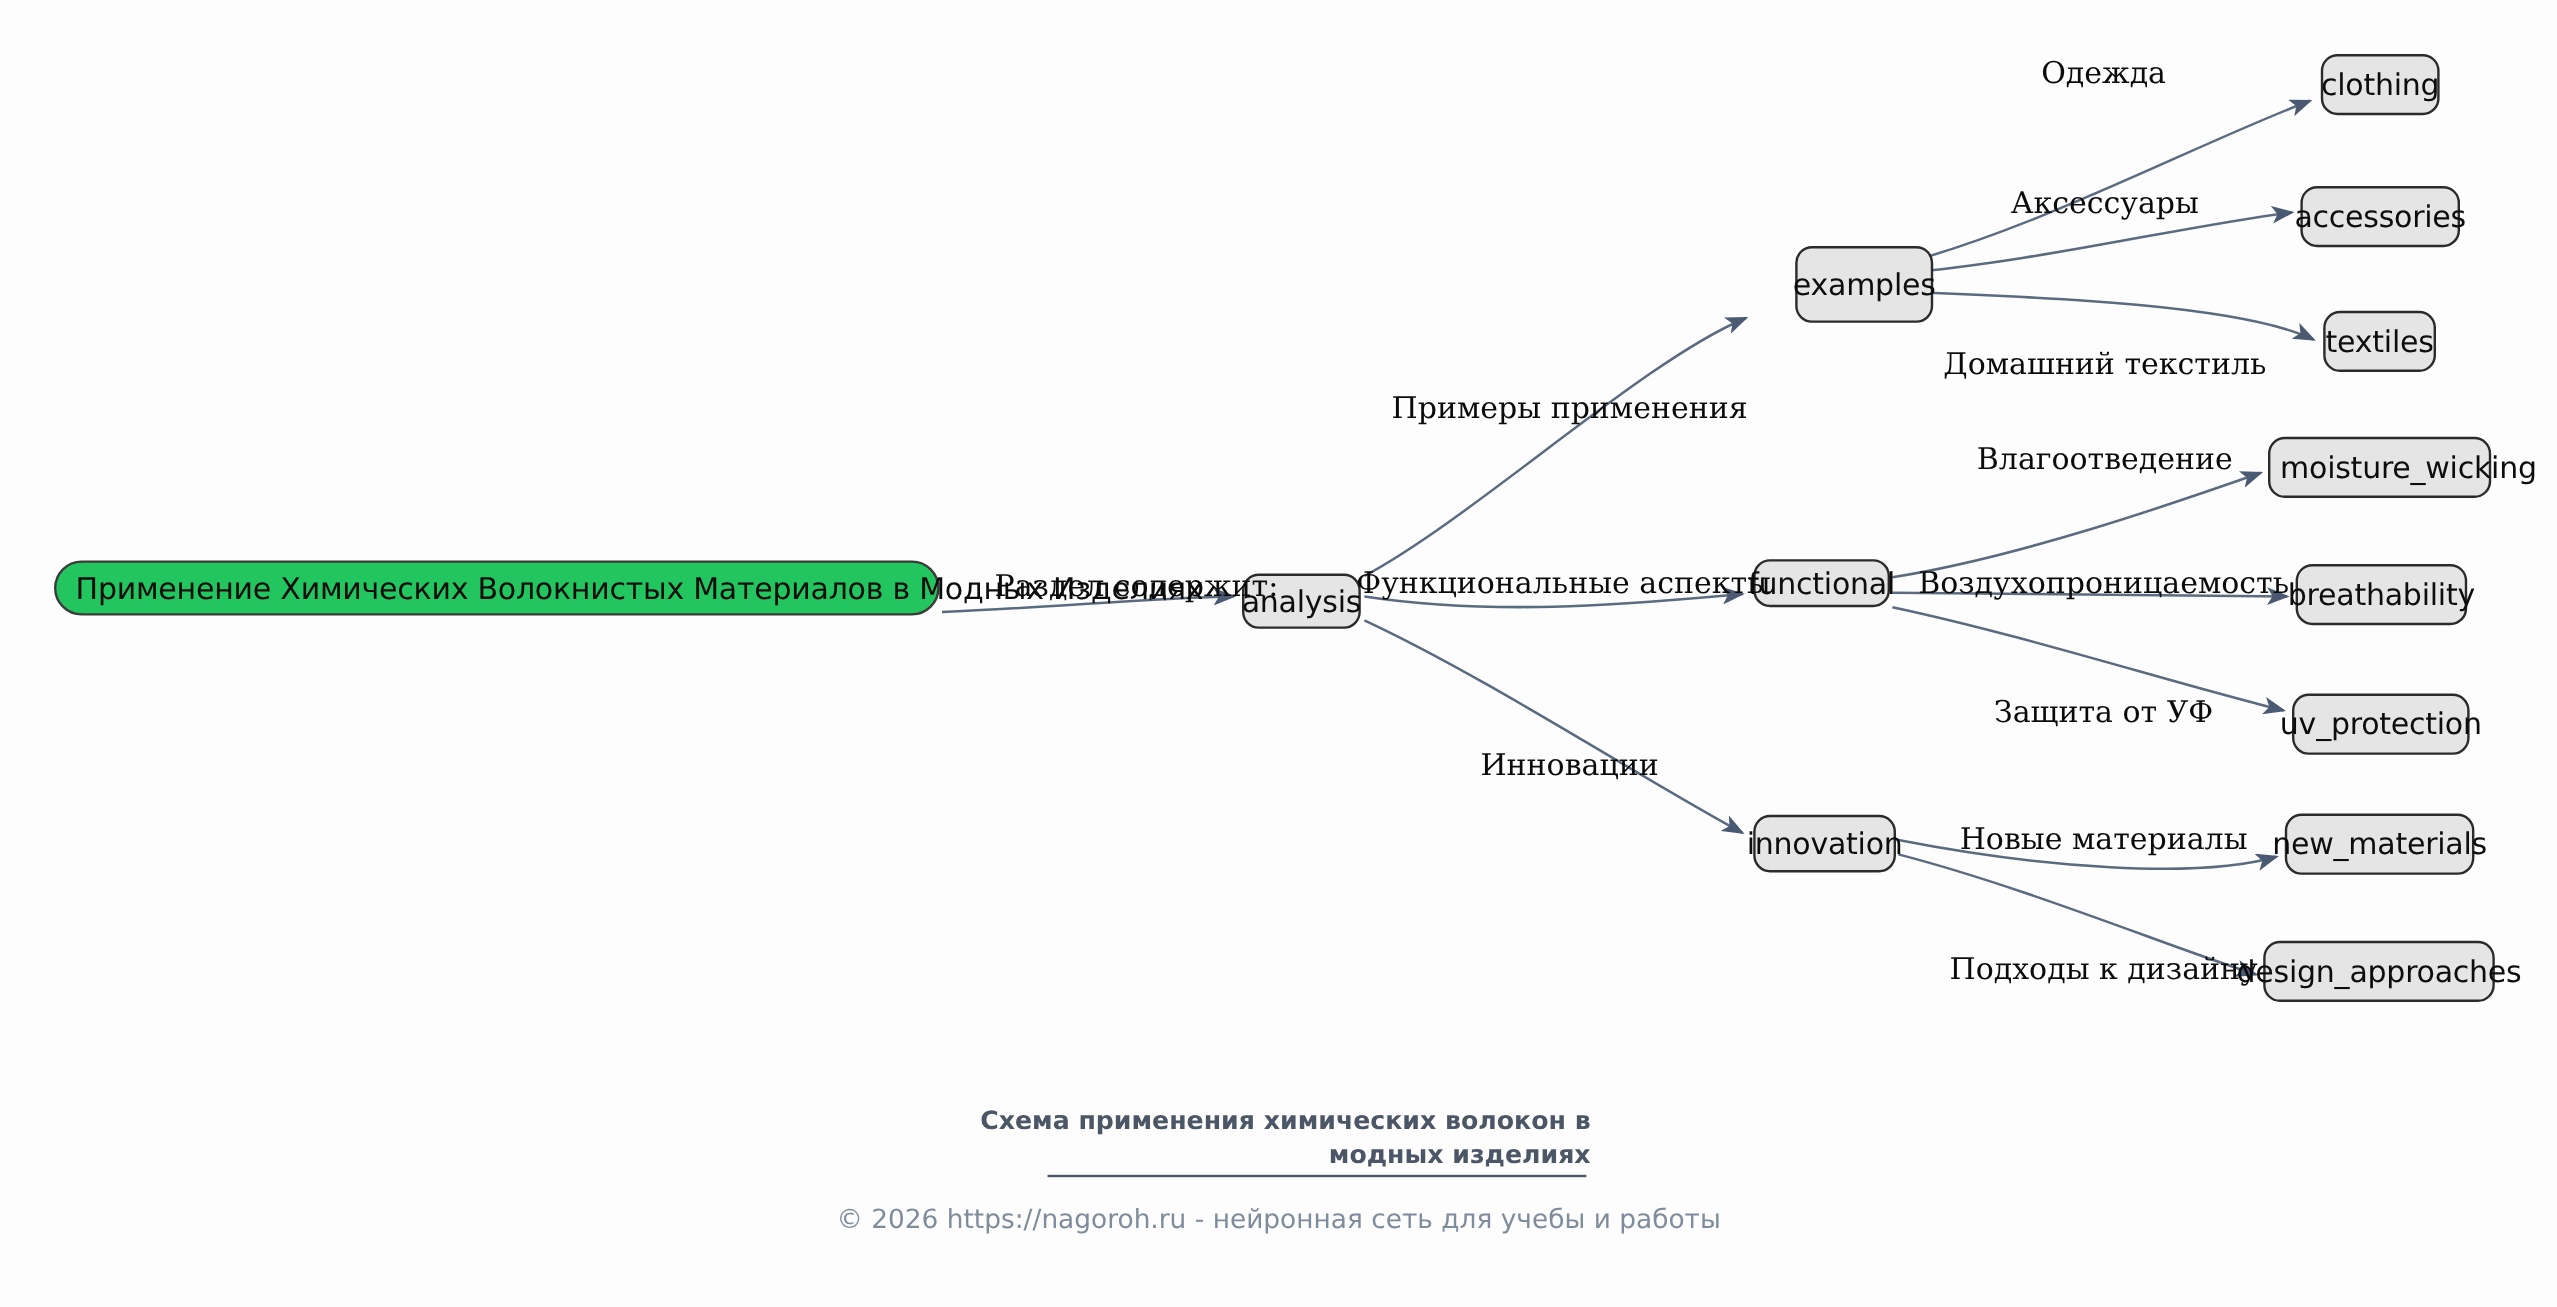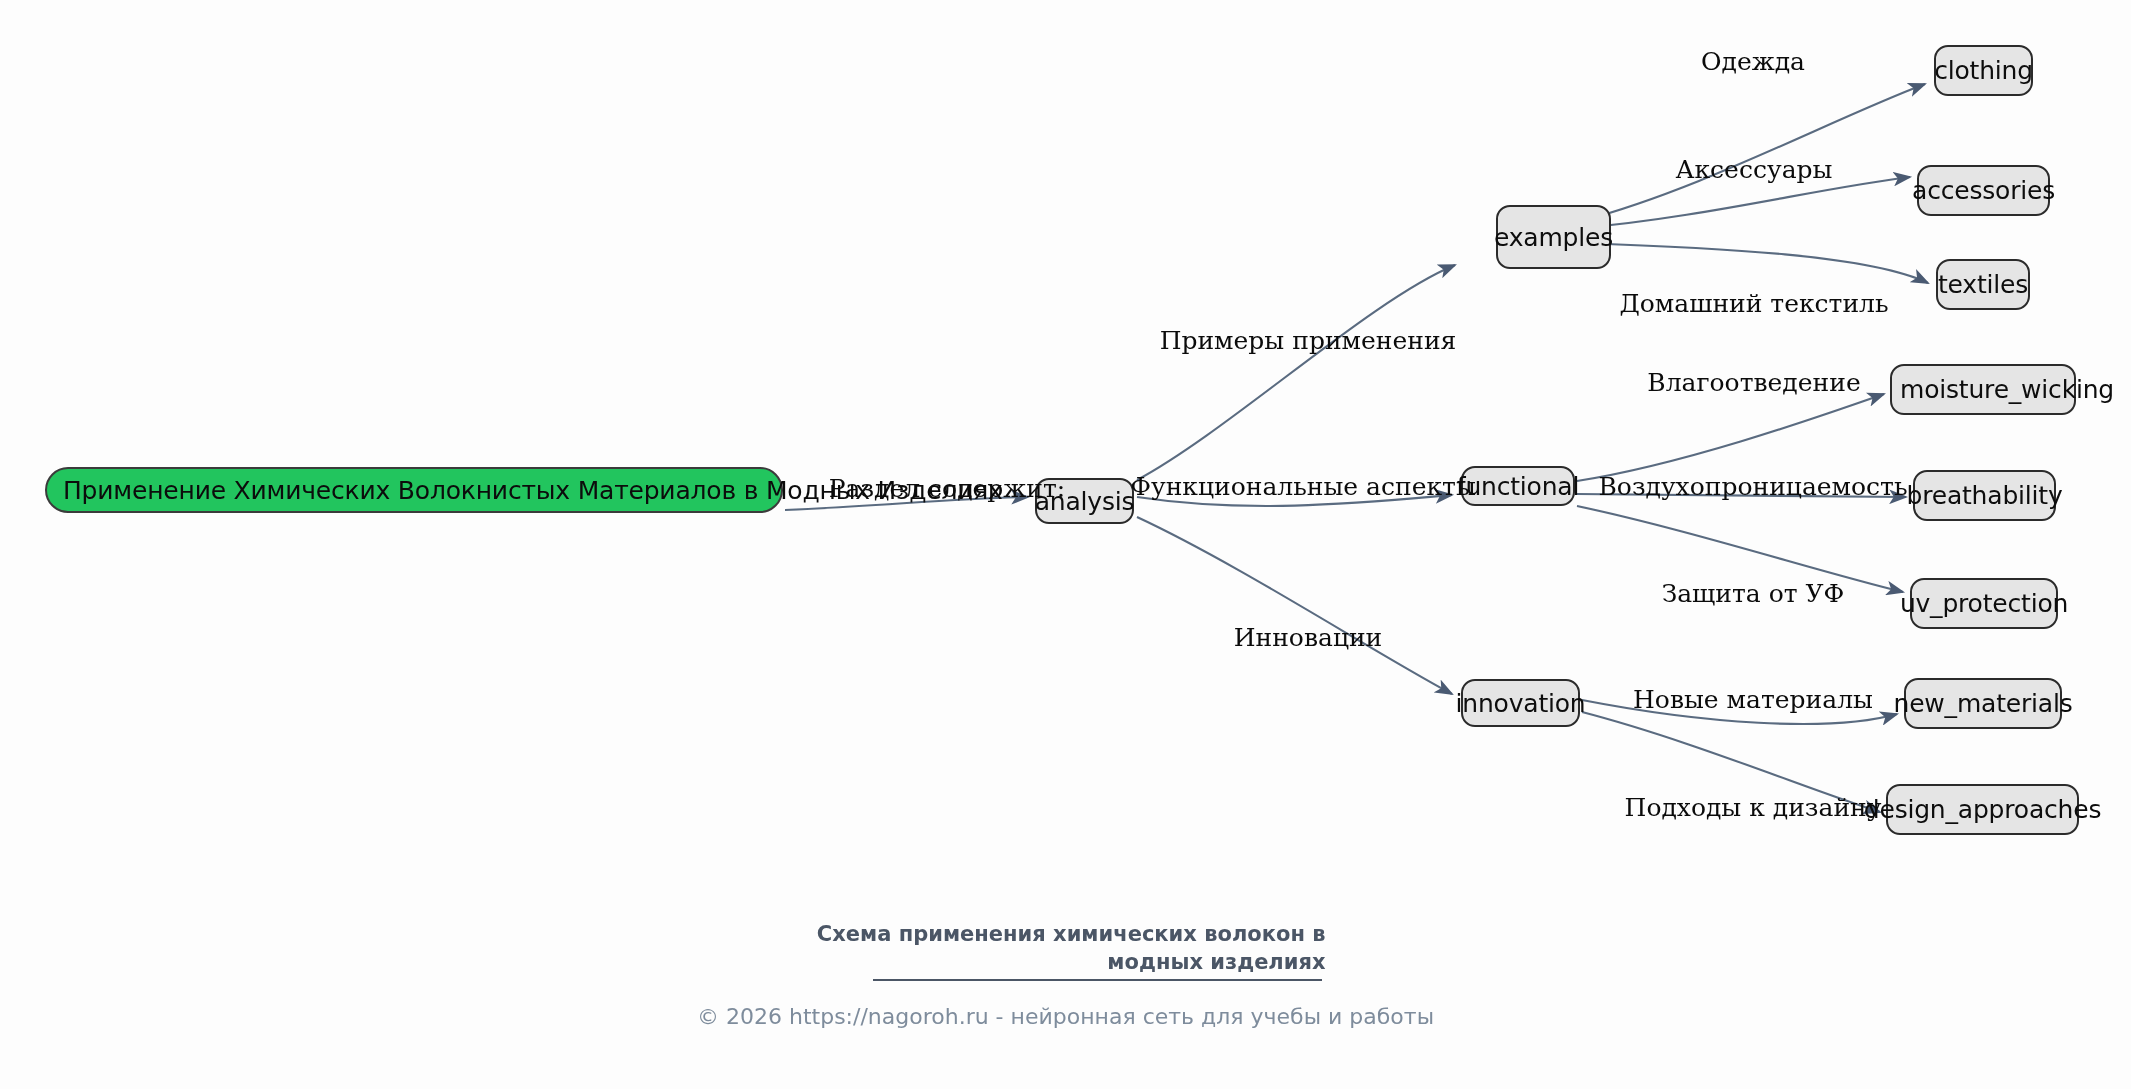--- a/index.html
+++ b/index.html
@@ -128,21 +128,21 @@
       </div>
       <div class="node" style="left: 1461px; top: 466px; width: 114px; height: 40px; align-items: center;">
         <span>functional</span>
       </div>
       <div class="node" style="left: 1461px; top: 679px; width: 119px; height: 48px;">
         <span>innovation</span>
       </div>
       <div class="node" style="left: 1934px; top: 45px; width: 99px; height: 51px;">
         <span>clothing</span>
       </div>
-      <div class="node" style="left: 1917px; top: 165px; width: 133px; height: 51px;">
+      <div class="node" style="left: 1917px; top: 155px; width: 133px; height: 51px;">
         <span>accessories</span>
       </div>
       <div class="node" style="left: 1936px; top: 259px; width: 94px; height: 51px;">
         <span>textiles</span>
       </div>
       <div class="node" style="left: 1890px; top: 364px; width: 186px; height: 51px; padding-left: 48px;">
         <span>moisture_wicking</span>
       </div>
       <div class="node" style="left: 1913px; top: 470px; width: 143px; height: 51px;">
         <span>breathability</span>

